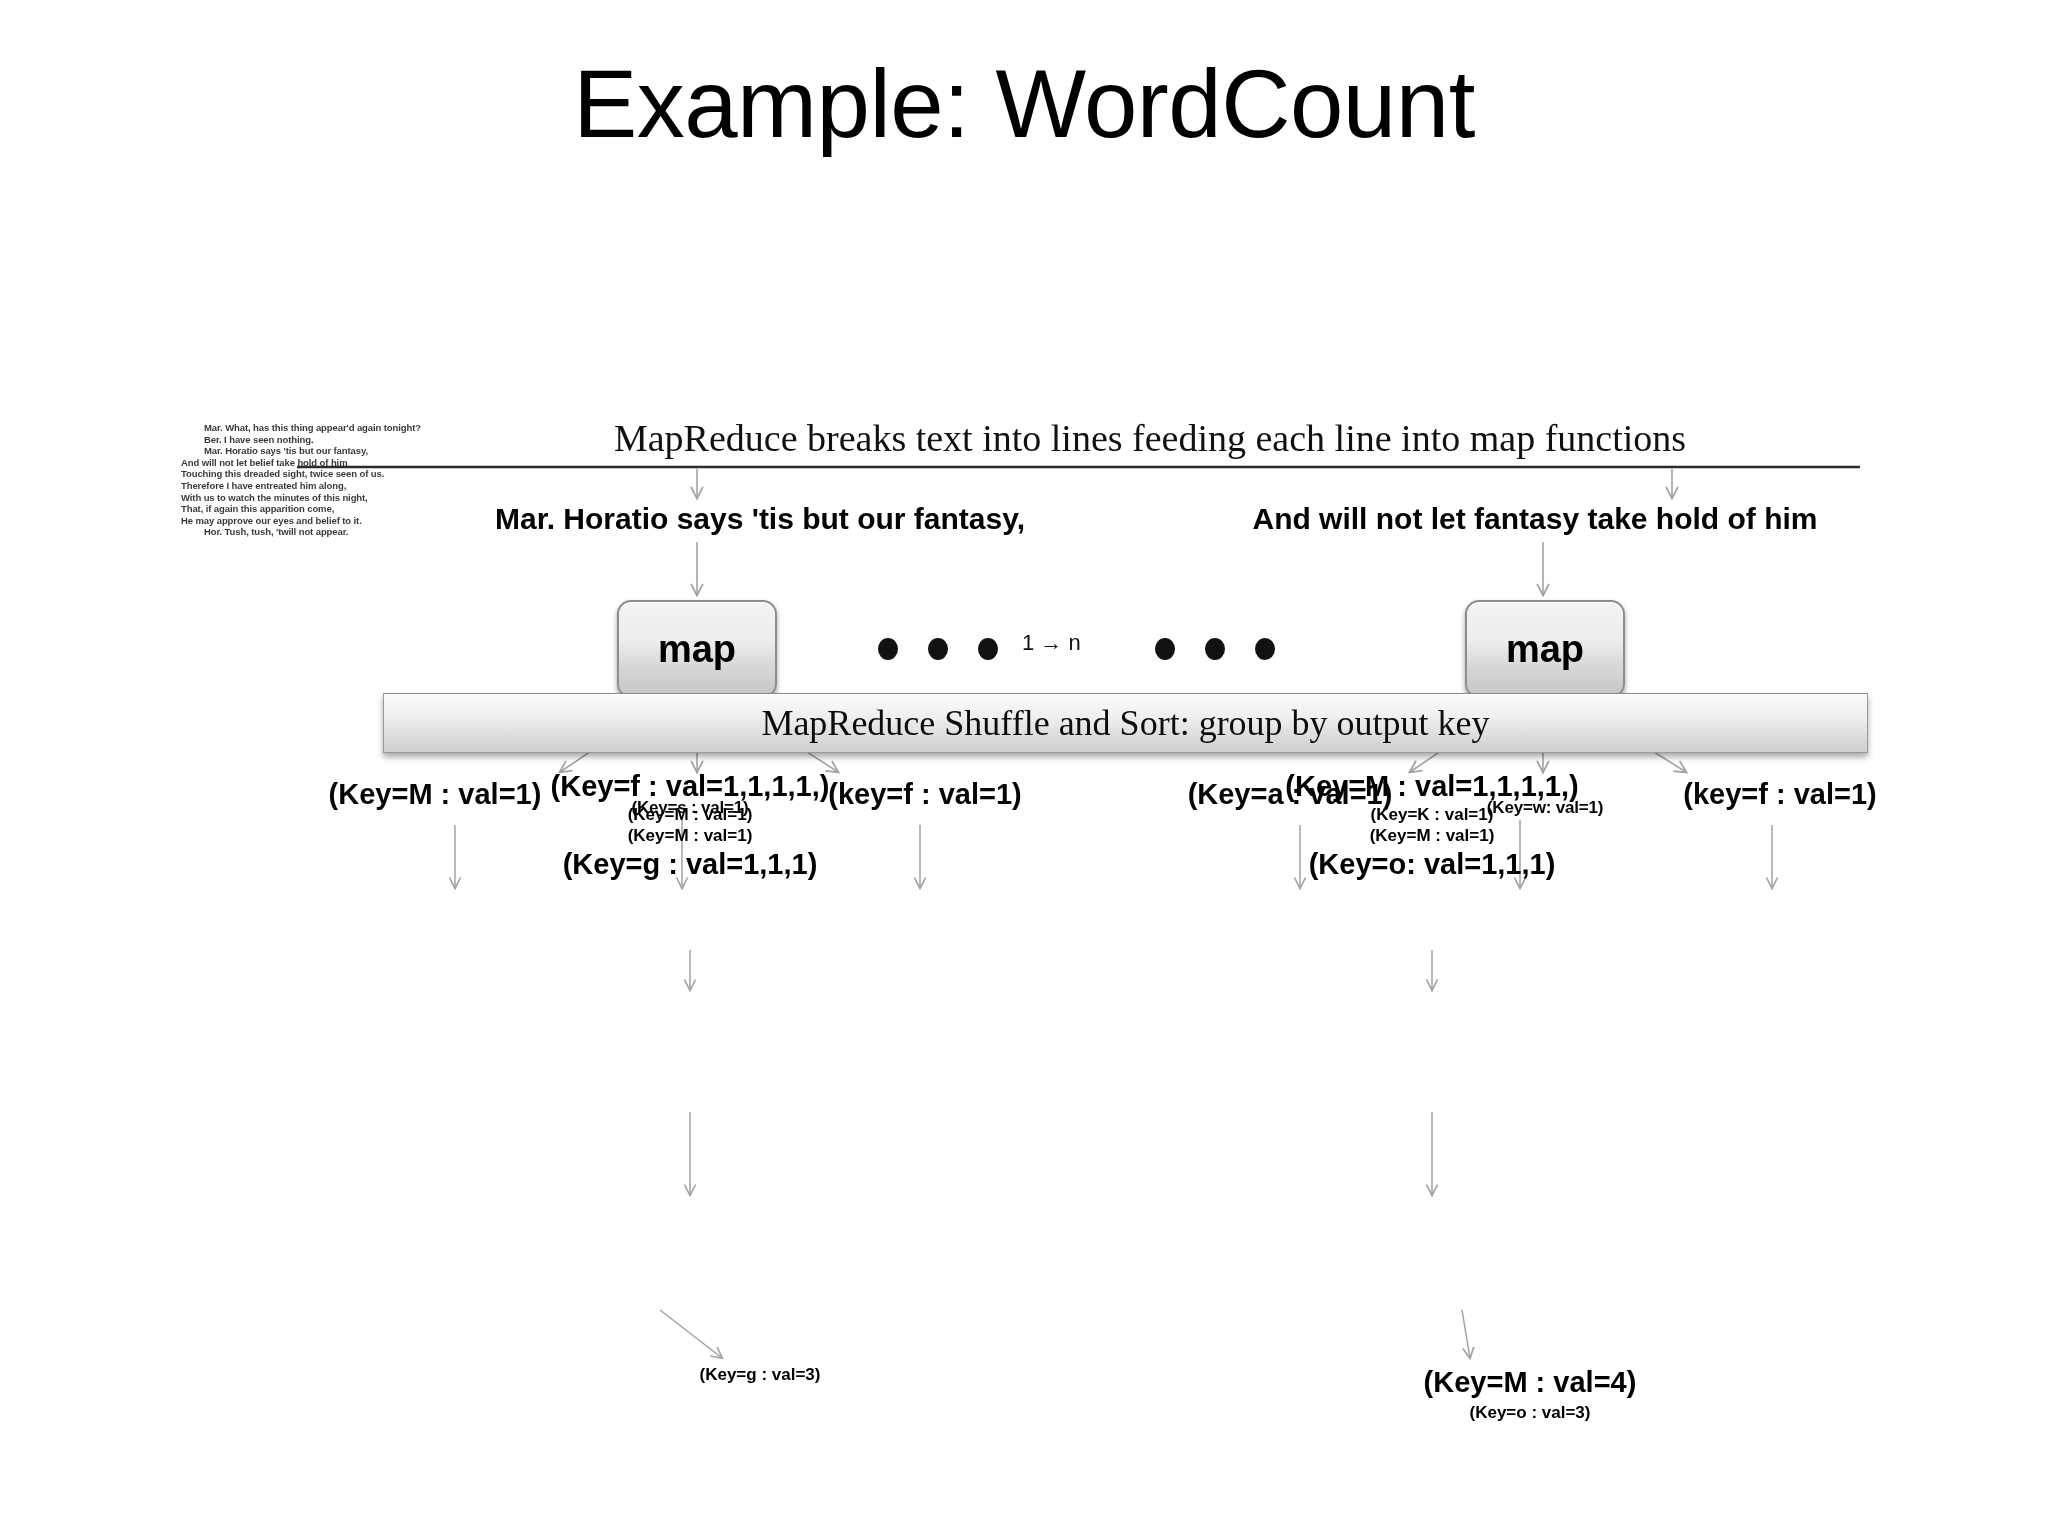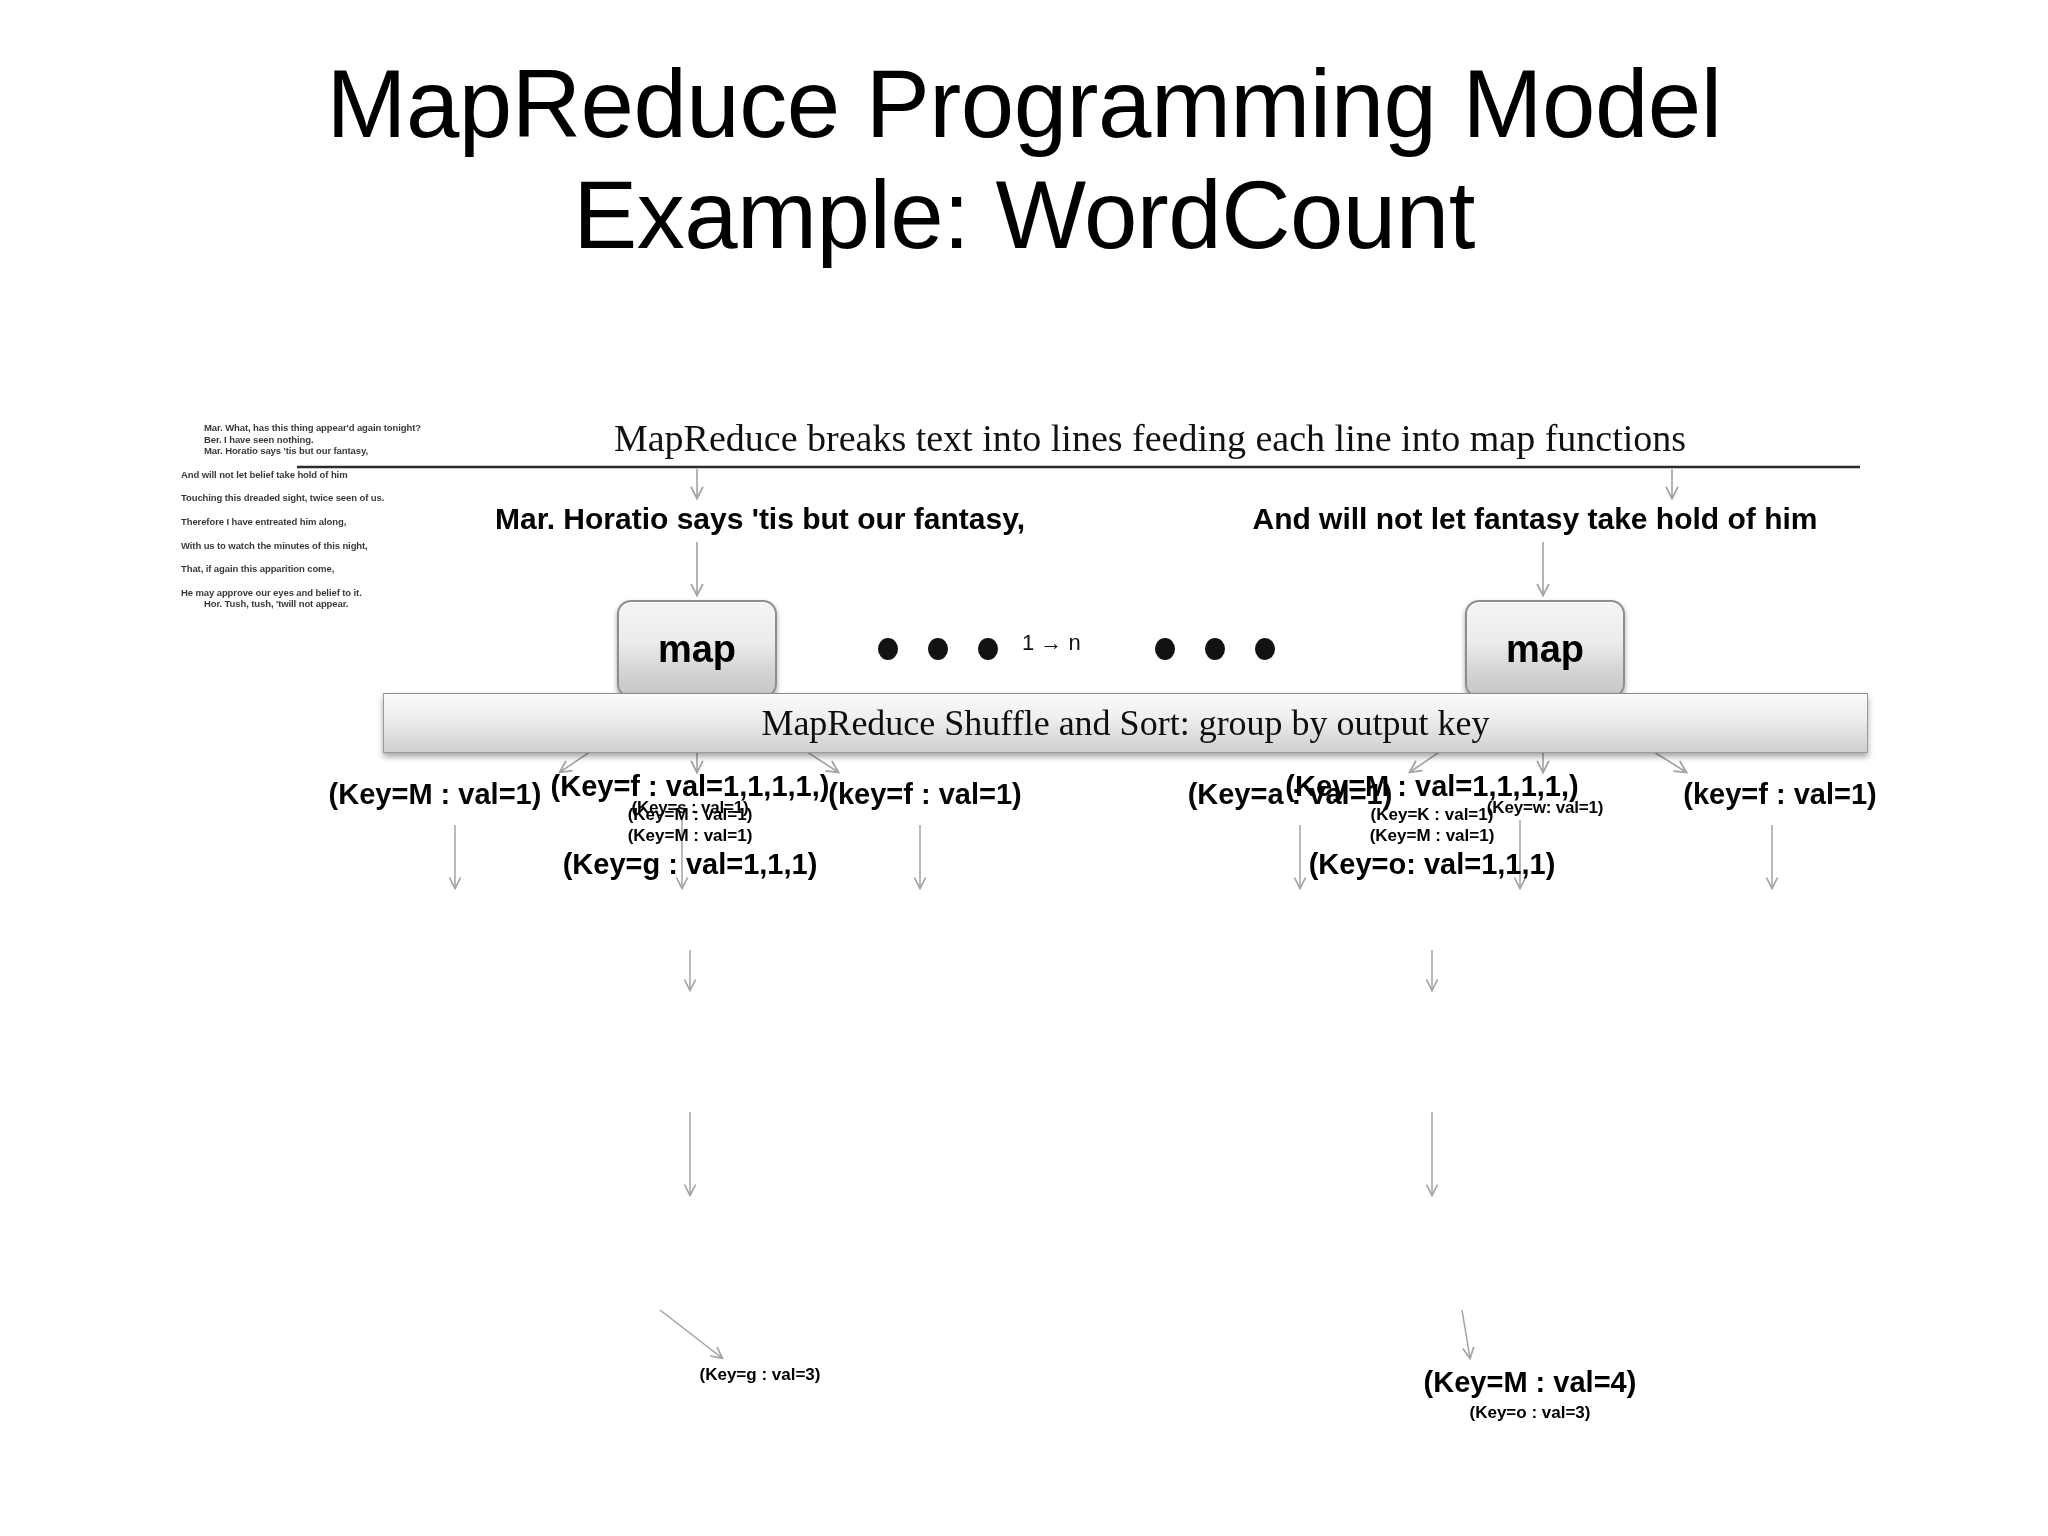--- a/index.html
+++ b/index.html
@@ -57,21 +57,21 @@
     font-family: "Liberation Sans", sans-serif;
     font-size: 9.5px;
     font-weight: 700;
     line-height: 11.6px;
     color: #1b1b1b;
     filter: blur(0.62px);
     opacity: 0.88;
     letter-spacing: -0.1px;
   }
   .source-text .l { display: block; white-space: nowrap; padding-left: 30px; }
-  .source-text .l.ind { padding-left: 7px; margin-top: 12px; }
+  .source-text .l.ind { padding-left: 7px; }
 
   
   .banner-heading {
     position: absolute;
     left: 440px;
     top: 28px;
     width: 1420px;
     text-align: center;
     font-family: "Liberation Serif", serif;
     font-size: 38px;
@@ -177,21 +177,20 @@
   .kv-group .row.small { font-size: 17px; font-weight: 700; line-height: 21px; }
 
   .out-group { position: absolute; text-align: center; width: 420px; }
   .out-group .row.big   { font-size: 29px; font-weight: 700; line-height: 38px; display:block; white-space:nowrap;}
   .out-group .row.small { font-size: 17px; font-weight: 700; line-height: 24px; display:block; white-space:nowrap;}
 </style>
 </head>
 <body>
 
 <div class="slide-title">
-  <span class="line">MapReduce Programming Model</span>
   <span class="line">Example: WordCount</span>
 </div>
 
 <div id="diagram">
 
   <svg id="wires" viewBox="0 0 2048 1100">
     <defs>
       <marker id="ah" markerWidth="9" markerHeight="9" refX="7.6" refY="4.5" orient="auto" markerUnits="strokeWidth">
         <path d="M0.6,0.8 L8,4.5 L0.6,8.2" fill="none" stroke="#a2a2a2" stroke-width="1.1"></path>
       </marker>

